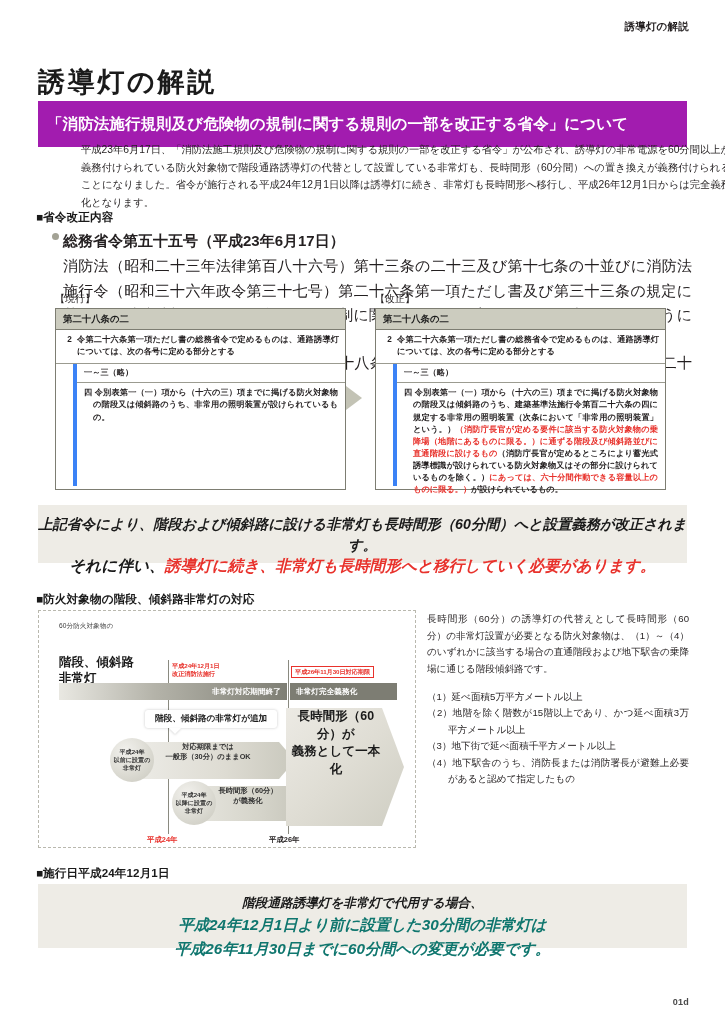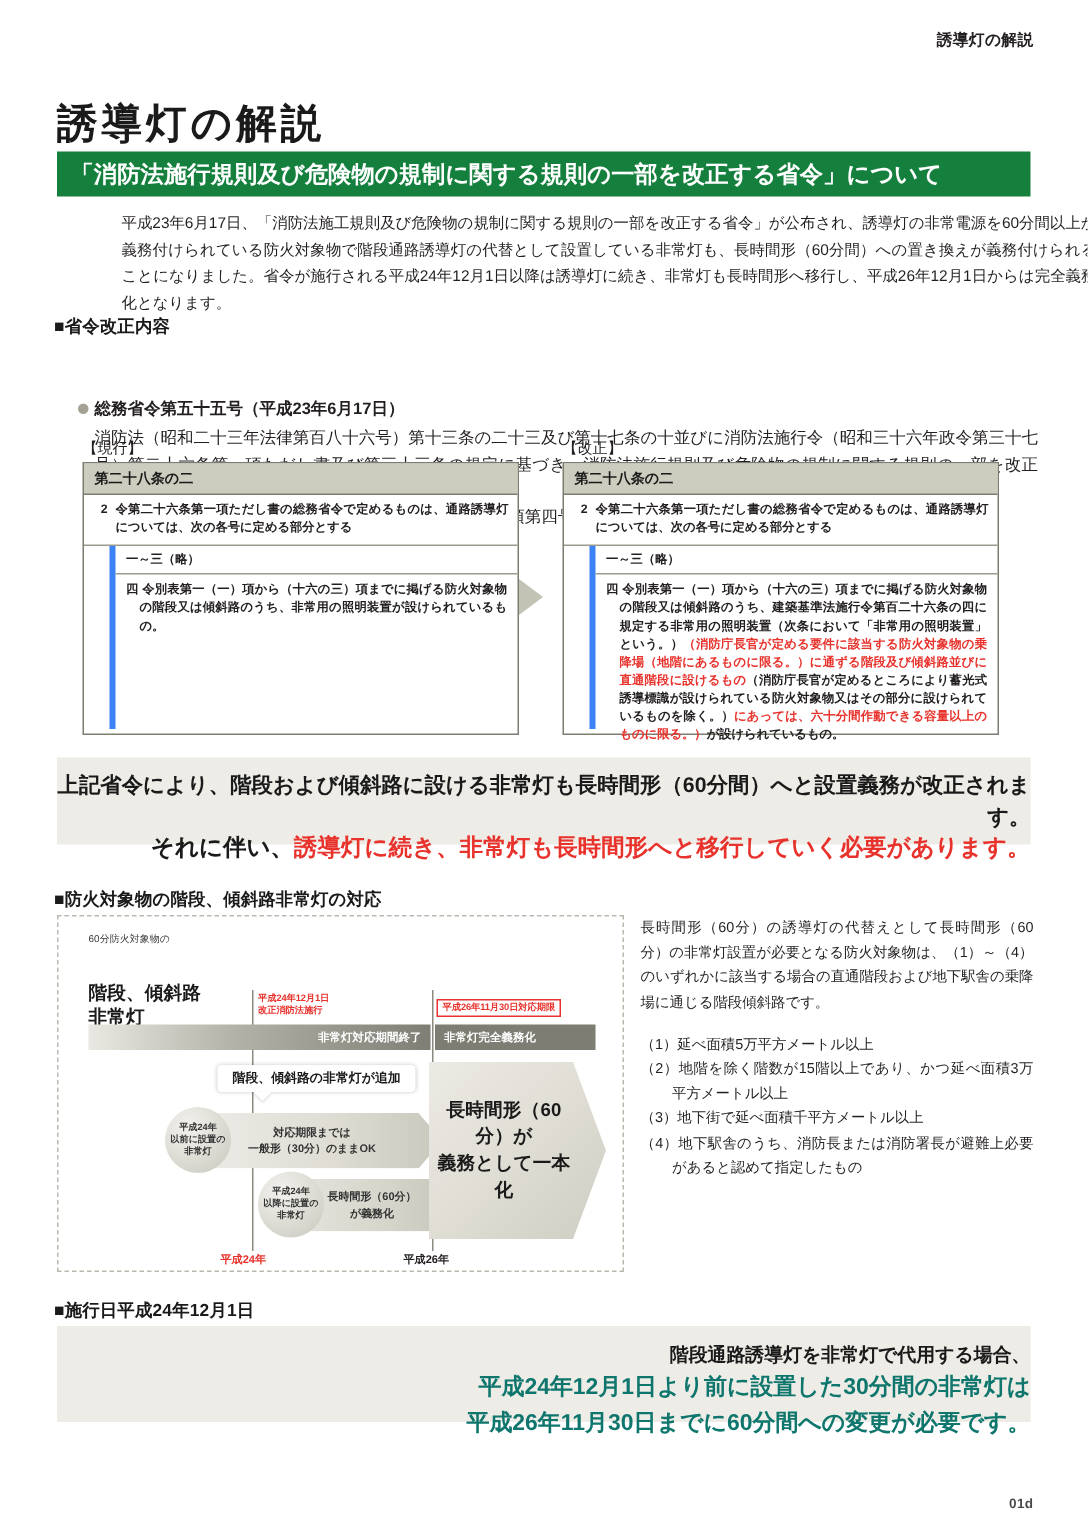--- a/index.html
+++ b/index.html
@@ -42,22 +42,22 @@
     letter-spacing: .10em;
     color: #1a1a1a;
   }
 
   
   .olive-bar {
     position: absolute;
     top: 101px;
     left: 38px;
     width: 649px;
-    height: 30px;
-    background: #15803d;
+    height: 46px;
+    background: #a21caf;
     display: flex;
     align-items: center;
     box-sizing: border-box;
     padding-left: 9px;
   }
   .olive-bar-text {
     color: #ffffff;
     font-size: 15.5px;
     font-weight: bold;
     letter-spacing: .005em;
@@ -89,24 +89,23 @@
   #sec-kaisei { top: 210px; left: 36px; }
   #sec-taiou  { top: 592px; left: 36px; }
   #sec-sekou  { top: 866px; left: 36px; }
 
   
   .ord-block {
     position: absolute;
     top: 229px;
     left: 52px;
     width: 640px;
-    font-size: 11px;
+    font-size: 15px;
     line-height: 1.62;
     color: #231f20;
-    margin-top: 36px;
   }
   .ord-title {
     font-weight: bold;
     position: relative;
     padding-left: 11px;
     margin-bottom: 1px;
   }
   .ord-title::before {
     content: "";
     position: absolute;
@@ -205,21 +204,22 @@
     border-left: 16px solid #c3c3b5;
   }
 
   
   .callout {
     position: absolute;
     left: 38px;
     width: 649px;
     background: #eeece6;
     box-sizing: border-box;
-    text-align: right;
+    text-align: center;
+    font-style: italic;
   }
   #callout-mid {
     top: 505px;
     height: 58px;
     padding-top: 9px;
   }
   #callout-mid .line1 {
     font-size: 14.2px;
     font-weight: bold;
     letter-spacing: .005em;
@@ -385,21 +385,20 @@
     line-height: 1.32;
     z-index: 3;
   }
   #circle-before { top: 127px; left: 71px; width: 44px; height: 44px; }
   #circle-after  { top: 170px; left: 133px; width: 44px; height: 44px; }
 
   
   .chevron {
     position: absolute;
     display: flex;
-    align-items: center;
     box-sizing: border-box;
     z-index: 2;
   }
   #chev-top {
     top: 131px;
     left: 96px;
     width: 160px;
     height: 37px;
     background: linear-gradient(to right, #ecebe6 0%, #dedcd3 55%, #c9c8bd 100%);
     clip-path: polygon(0 0, calc(100% - 16px) 0, 100% 50%, calc(100% - 16px) 100%, 0 100%);

